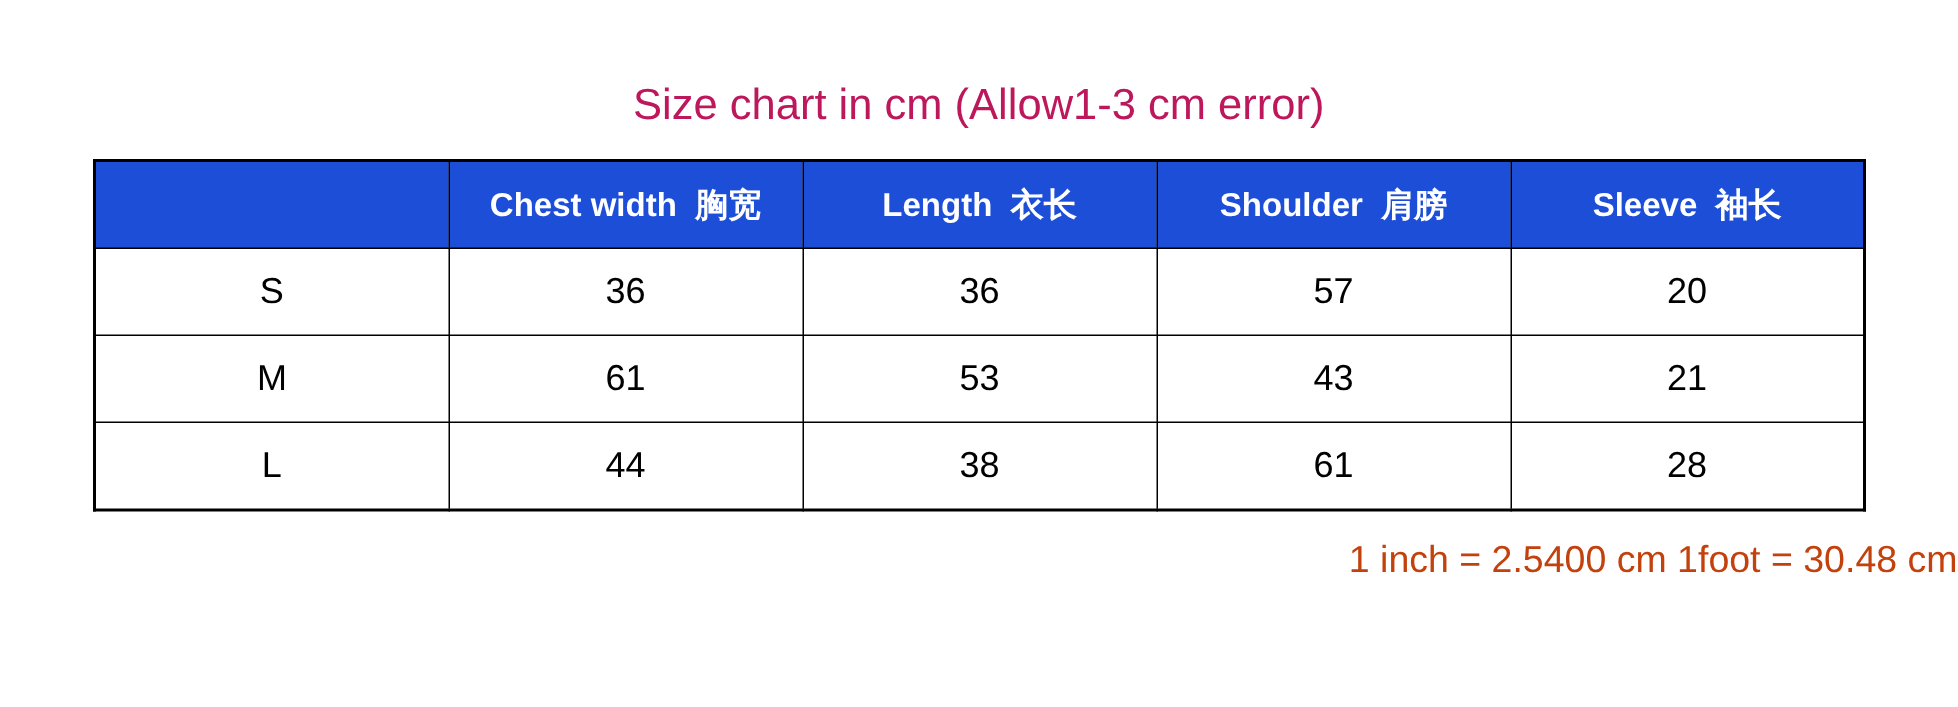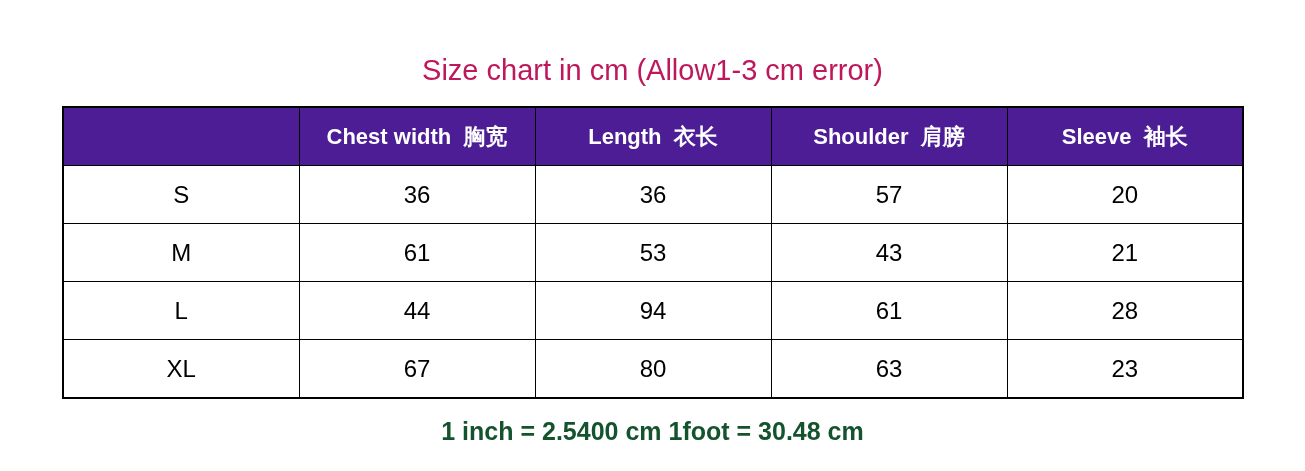--- a/index.html
+++ b/index.html
@@ -28,21 +28,21 @@
   }
   table.size-table {
     border-collapse: collapse;
     table-layout: fixed;
     width: 1180px;
     margin: 18px 0 0 62px;
     border: 2px solid #000000;
   }
   table.size-table col { width: 236px; }
   .size-table th {
-    background: #4c1d95;
+    background: #1d4ed8;
     color: #ffffff;
     font-weight: 700;
     font-size: 22px;
     height: 59px;
     border: 1.5px solid #000000;
     text-align: center;
     vertical-align: middle;
     white-space: pre;
     padding: 0;
   }
@@ -51,24 +51,24 @@
     font-weight: 400;
     height: 58px;
     border: 1.5px solid #000000;
     text-align: center;
     vertical-align: middle;
     background: #ffffff;
     padding: 0;
   }
   .footer-note {
     margin: 17px 0 0 0;
-    text-align: center;
+    text-align: right;
     font-size: 25px;
-    font-weight: 700;
-    color: #14532d;
+    font-weight: 400;
+    color: #c2410c;
     line-height: 1.2;
   }
 </style>
 </head>
 <body>
 
 <div class="page">
 
   <h1 class="title">Size chart in cm (Allow1-3 cm error)</h1>
 
@@ -100,29 +100,22 @@
       <tr>
         <td>M</td>
         <td>61</td>
         <td>53</td>
         <td>43</td>
         <td>21</td>
       </tr>
       <tr>
         <td>L</td>
         <td>44</td>
-        <td>94</td>
+        <td>38</td>
         <td>61</td>
         <td>28</td>
-      </tr>
-      <tr>
-        <td>XL</td>
-        <td>67</td>
-        <td>80</td>
-        <td>63</td>
-        <td>23</td>
       </tr>
     </tbody>
   </table>
 
   <p class="footer-note">1 inch = 2.5400 cm 1foot = 30.48 cm</p>
 
 </div>
 
 </body></html>

